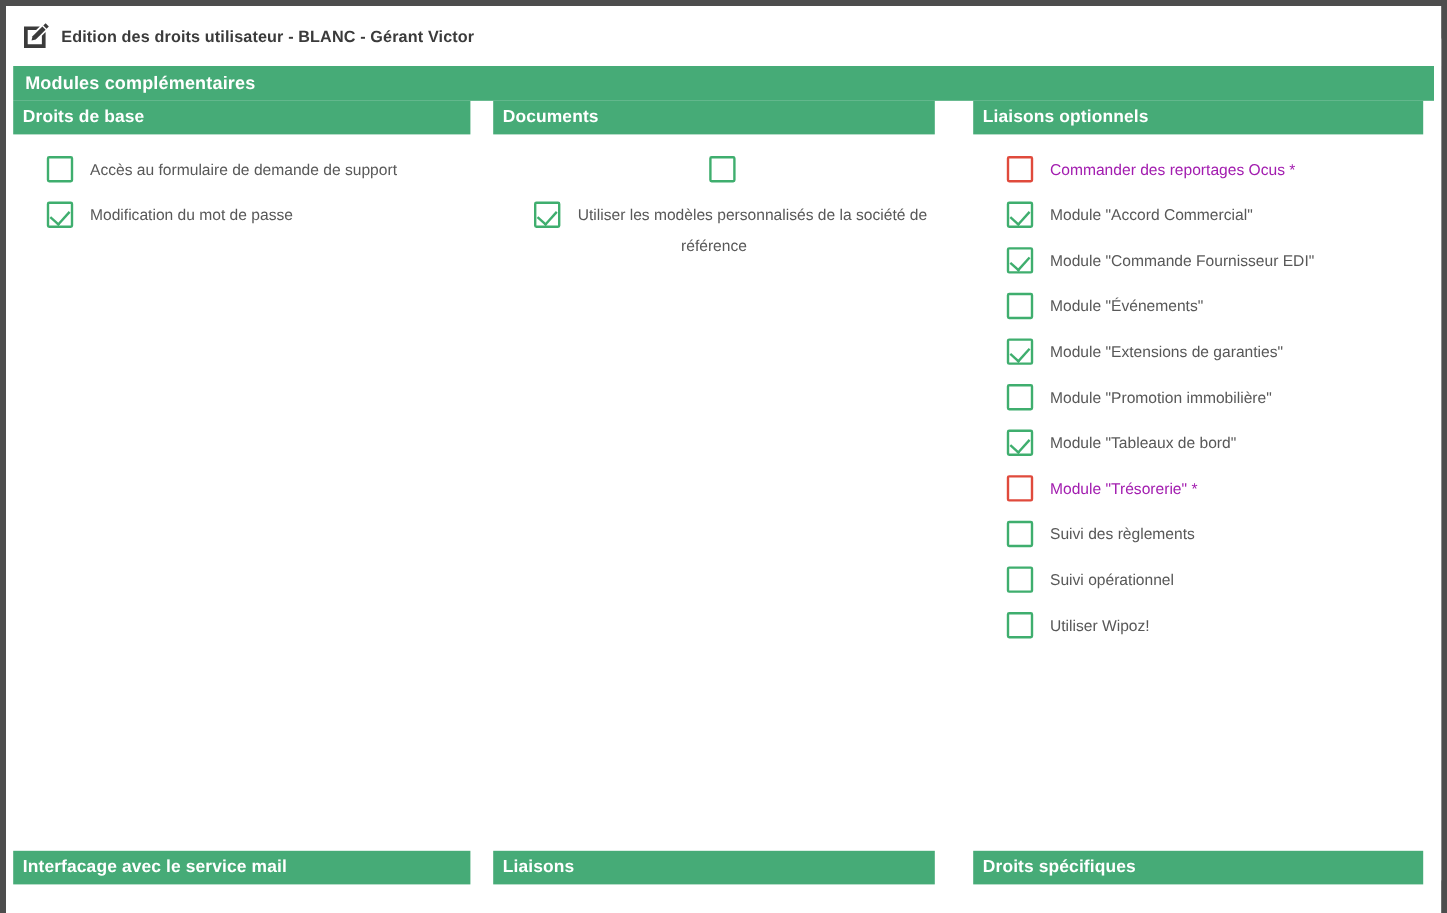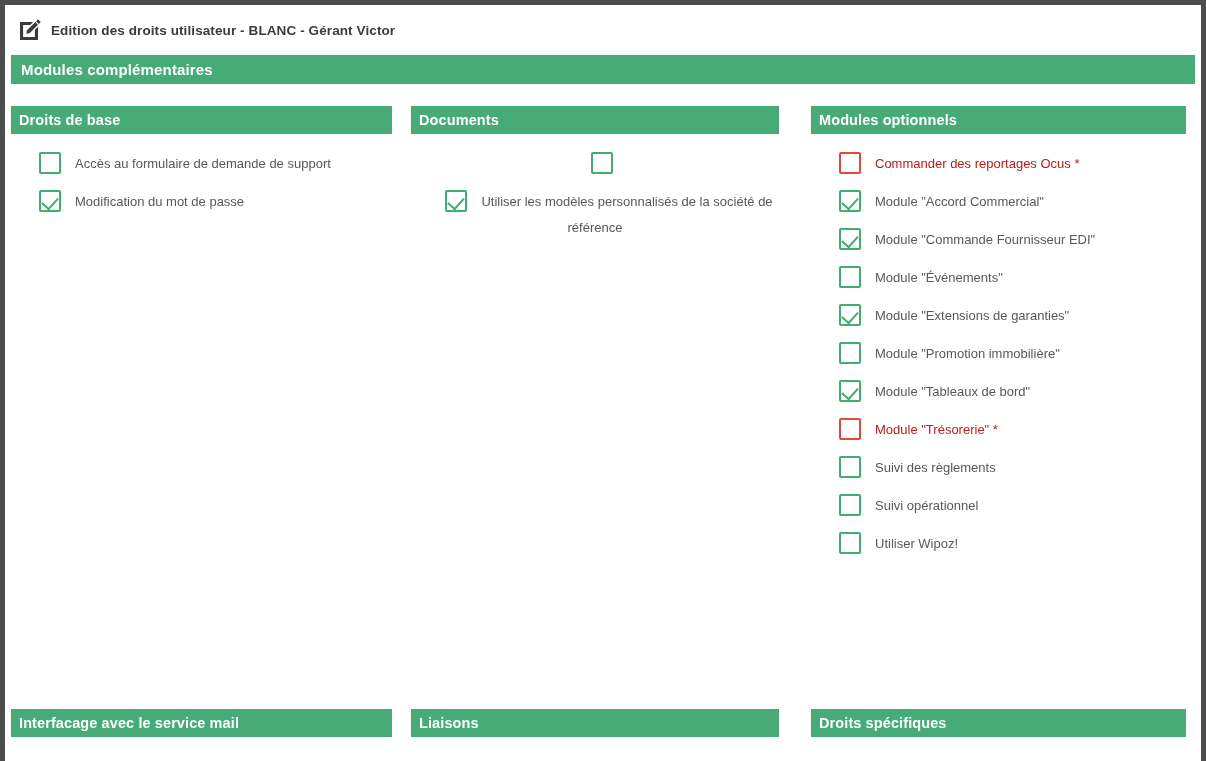--- a/index.html
+++ b/index.html
@@ -74,21 +74,20 @@
     font-size: 15px;
     font-weight: bold;
     letter-spacing: .15px;
   }
 
   
   .columns {
     display: flex;
     padding: 0 6px;
     box-sizing: border-box;
-    margin-top: 22px;
   }
   .col {
     flex: 0 0 auto;
     box-sizing: border-box;
   }
   .col-1 { width: 381px; margin-right: 19px; }
   .col-2 { width: 368px; margin-right: 32px; text-align: center; }
   .col-3 { width: 375px; }
 
   .sect-head {
@@ -143,21 +142,21 @@
     border-width: 0 2.6px 2.6px 0;
     transform: rotate(42deg);
   }
   .cb-label {
     display: inline;
     vertical-align: middle;
     font-size: 13px;
     color: #585858;
     line-height: 25px;
   }
-  .cb-label.muted { color: #b91c1c; }
+  .cb-label.muted { color: #a21caf; }
 
   
   .bottom-row {
     position: absolute;
     left: 0;
     bottom: 8px;
     width: 100%;
     display: flex;
     padding: 16px 6px;
     box-sizing: border-box;
@@ -217,21 +216,21 @@
 
           <div class="cb-row">
             <span class="cb-box checked"></span><span class="cb-label">Utiliser les modèles personnalisés de la société de référence</span>
           </div>
 
         </div>
       </div>
 
       <div class="col col-3">
         <div class="sect-head">
-          <span class="sect-head-title">Modules optionnels</span>
+          <span class="sect-head-title">Liaisons optionnels</span>
         </div>
         <div class="sect-body">
 
           <div class="cb-row">
             <span class="cb-box red"></span><span class="cb-label muted">Commander des reportages Ocus *</span>
           </div>
 
           <div class="cb-row">
             <span class="cb-box checked"></span><span class="cb-label">Module "Accord Commercial"</span>
           </div>

